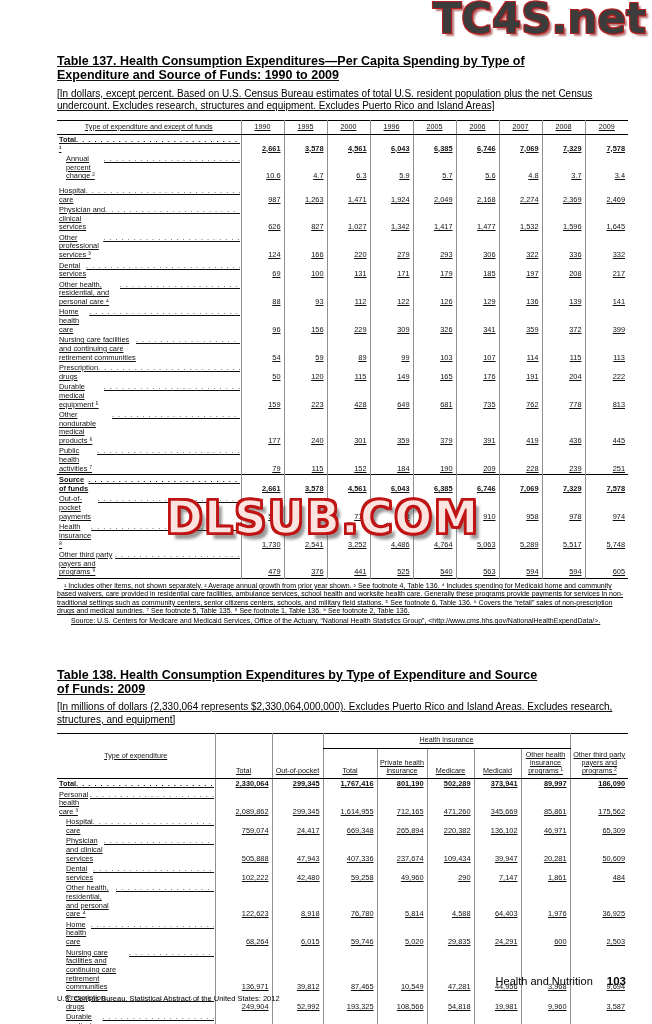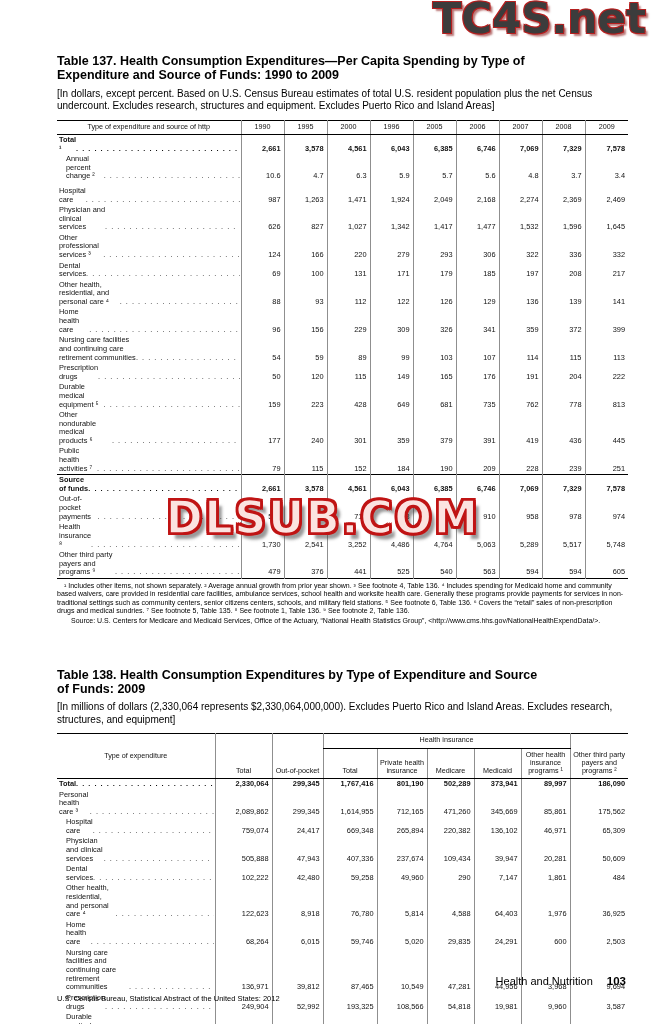--- a/index.html
+++ b/index.html
@@ -1,38 +1,38 @@
 <!DOCTYPE html>
 <html><head>
 <meta charset="utf-8">
 <style>
   * { margin:0; padding:0; box-sizing:border-box; }
   html,body { width:652px; height:1024px; }
   body { background:#ffffff; font-family:"Liberation Sans","DejaVu Sans",sans-serif; color:#111; }
-  .page { position:relative; width:652px; height:1024px; background:#fff; overflow:hidden; }
+  .page { position:relative; width:652px; height:1024px; background:#fff; overflow:hidden;text-decoration:underline; }
   .content { padding:34px 24px 0 57px; }
 
   .tbl-title { font-size:12.5px; font-weight:bold; line-height:1.15; max-width:487px; color:#000; margin-bottom:5px;margin-top:20px; }
   .bracket-note { font-size:10px; line-height:1.25; margin-bottom:7px; color:#000; }
 
   table { width:100%; border-collapse:collapse; table-layout:fixed;
           border-top:1.2px solid #000; border-bottom:1.2px solid #000; }
   thead th { font-size:7.2px; font-weight:normal; text-align:center; padding:2px 1px 3px 1px;
              border-bottom:1px solid #000; line-height:1.15; vertical-align:middle; }
   thead th.sub { vertical-align:bottom; }
   th.group-h { border-bottom:1px solid #000; }
   .vr { border-left:1px solid #8f8f8f; }
 
   tbody td { font-size:7.4px; line-height:1.18; padding:0.8px 3px 0.8px 0; vertical-align:bottom; }
   td.num { text-align:right; }
   td.stub { padding-left:2px; padding-right:1px; }
   tr.bold td { font-weight:bold; }
   tr.rule td { border-top:1px solid #000; }
   tr.gap td { padding-top:5px; }
-  .stubflex { display:flex; align-items:flex-end; }
+  .stubflex { display:flex; align-items:flex-start; }
   .stubflex.ind { padding-left:7px; }
   .lbl { flex:0 1 auto; }
   .leader { flex:1 1 auto; overflow:hidden; white-space:nowrap; min-width:4px; letter-spacing:1px; }
   .leader::after { content:" . . . . . . . . . . . . . . . . . . . . . . . . . . . . . . . . . . . . . . . . . . . . . . . ."; }
 
   .footnotes { font-size:7px; line-height:1.22; margin-top:3px; text-indent:7px; color:#000; }
   .source { font-size:7px; line-height:1.22; text-indent:14px; margin-top:1px; color:#000; }
 
   .sec137 { margin-bottom:42px; }
   .sec138 { margin-bottom:52px; }
@@ -72,21 +72,21 @@
             <col>
             <col>
             <col>
             <col>
             <col>
             <col>
             <col>
         </colgroup>
         <thead>
           <tr id="t137-head">
-            <th class="stub-h">Type of expenditure and source of http</th>
+            <th class="stub-h">Type of expenditure and except of funds</th>
           <th class="num-h vr">1990</th>
               <th class="num-h vr">1995</th>
               <th class="num-h vr">2000</th>
               <th class="num-h vr">1996</th>
               <th class="num-h vr">2005</th>
               <th class="num-h vr">2006</th>
               <th class="num-h vr">2007</th>
               <th class="num-h vr">2008</th>
               <th class="num-h vr">2009</th>
             </tr>

